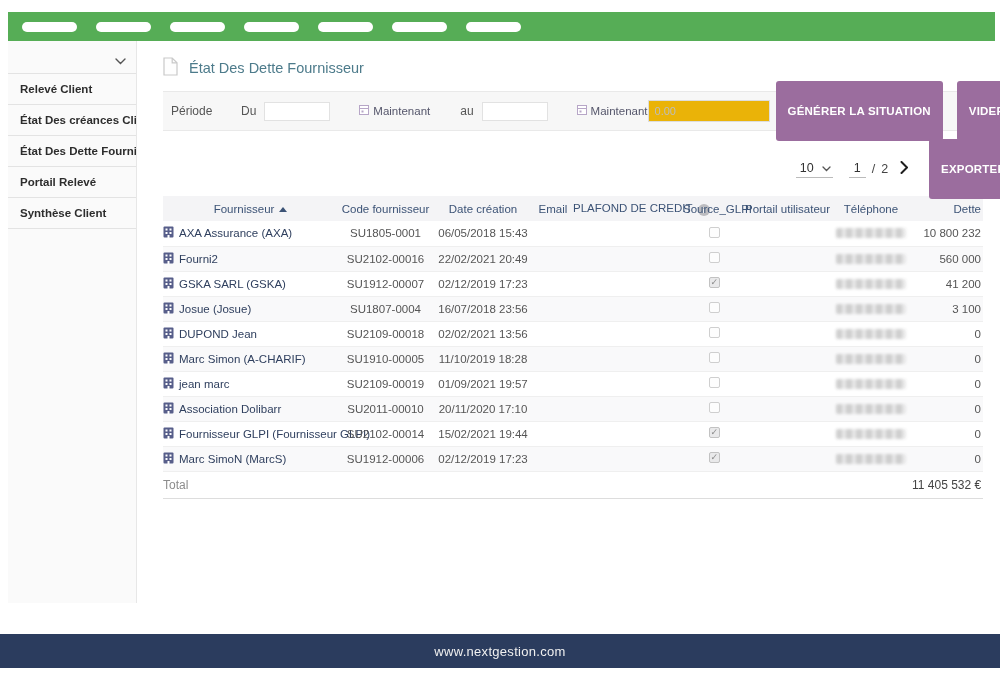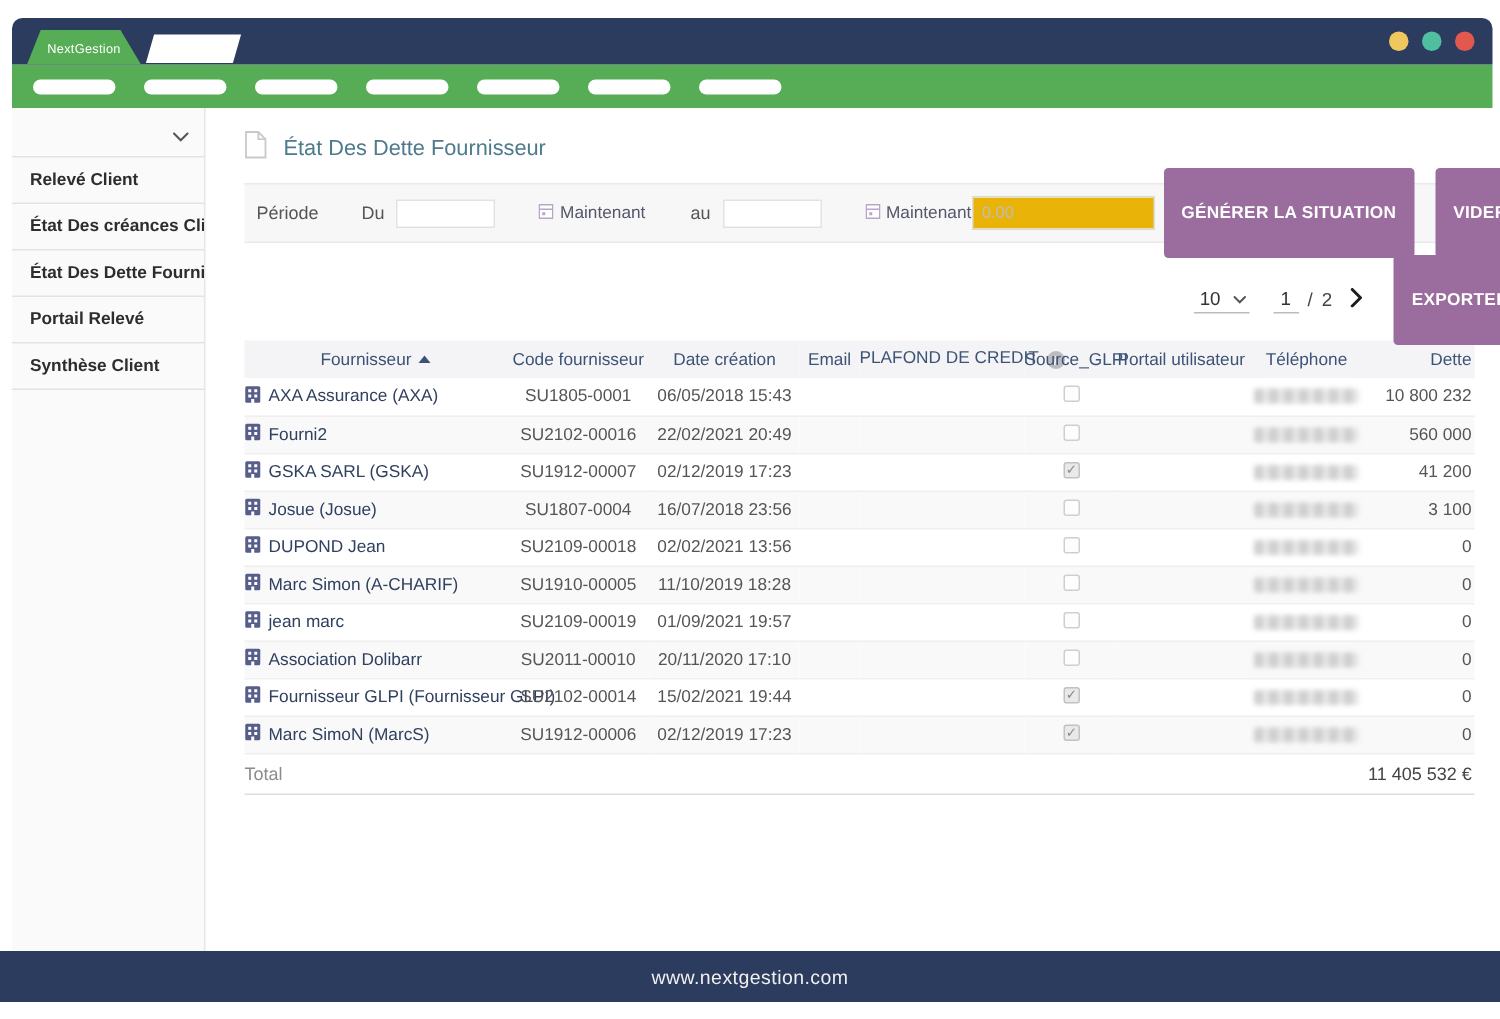--- a/index.html
+++ b/index.html
@@ -108,31 +108,20 @@
     position:absolute; left:0; top:634px; width:1000px; height:34px;
     background:#2b3c5e; color:#f0f0f0; font-size:13px;
     display:flex; align-items:center; justify-content:center; letter-spacing:.3px;
   }
 </style>
 </head>
 <body>
 
 <div class="window">
 
-  <div class="titlebar">
-    <div class="brand-tab">
-      <span>NextGestion</span>
-    </div>
-    <div class="ghost-tab"></div>
-    <div class="traffic">
-        <span class="dot" style="background: rgb(240, 199, 94);"></span>
-        <span class="dot" style="background: rgb(79, 191, 160);"></span>
-        <span class="dot" style="background: rgb(224, 88, 78);"></span>
-      </div>
-  </div>
 
   <div class="navbar">
       <span class="pill"></span>
       <span class="pill"></span>
       <span class="pill"></span>
       <span class="pill"></span>
       <span class="pill"></span>
       <span class="pill"></span>
       <span class="pill"></span>
     </div>

